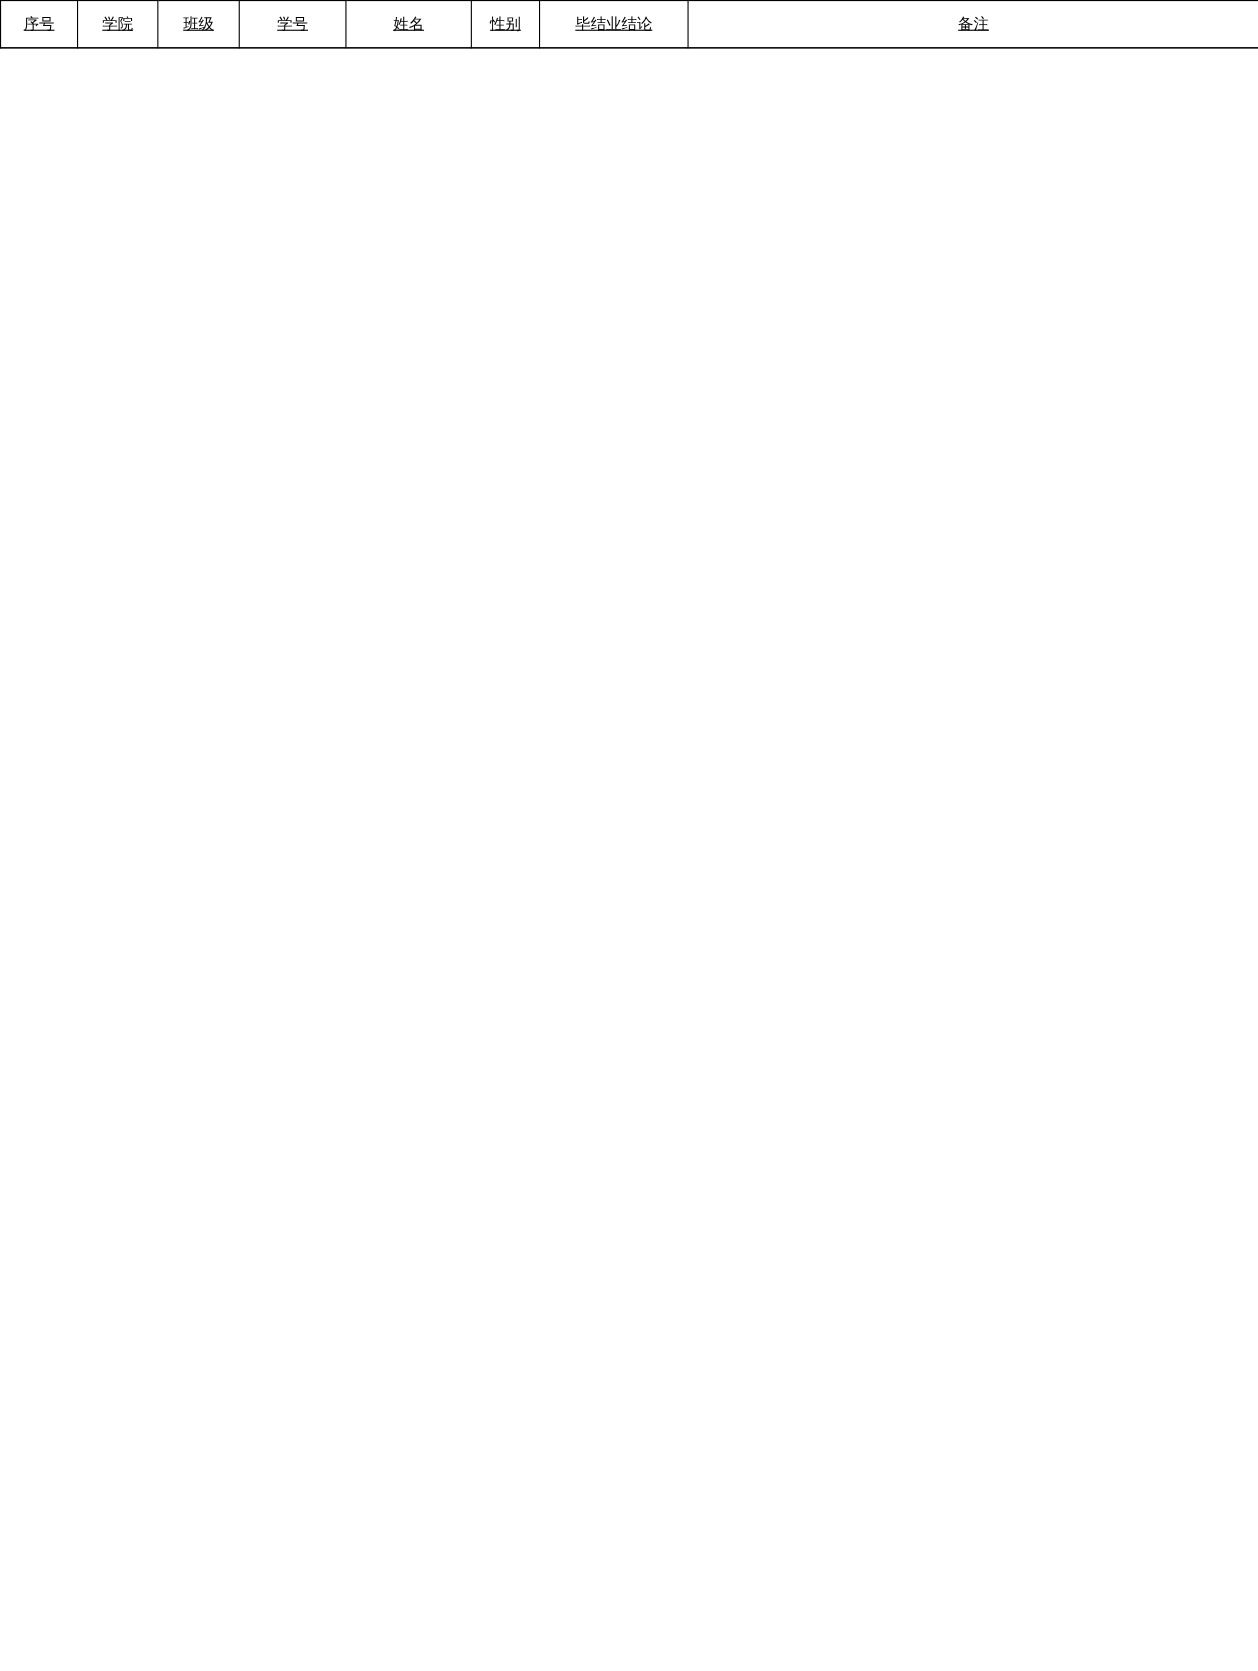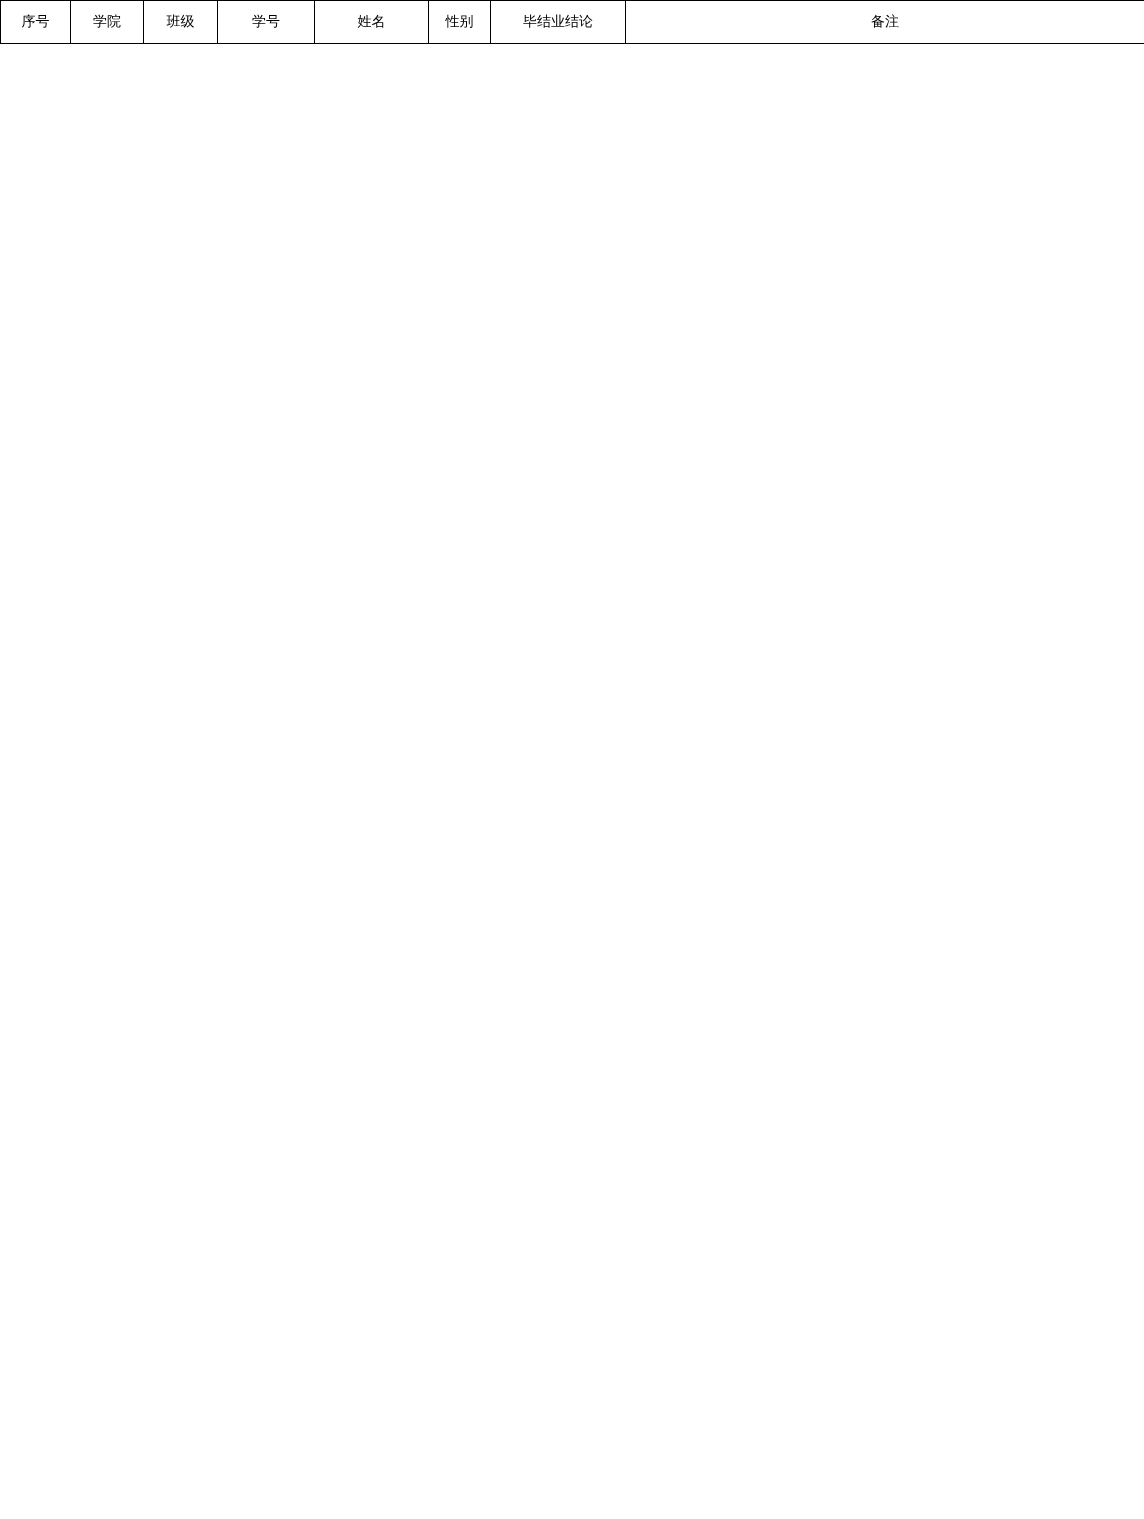--- a/index.html
+++ b/index.html
@@ -17,21 +17,21 @@
   .sheet th, .sheet td {
     border: 1px solid #000000;
     text-align: center;
     vertical-align: middle;
     box-sizing: border-box;
     padding: 2px 5px;
     position: relative;
     overflow: hidden;
     word-break: break-all;
   }
-  .sheet thead tr { height: 43px; }
+  .sheet thead tr { height: 43px; text-decoration: underline; }
   .sheet tbody tr { height: 46px; }
   .sheet th {
     font-weight: normal;
     font-size: 14px;
   }
   .col-no          { width: 70px;  }
   .col-college     { width: 73px;  }
   .col-class_name  { width: 74px;  }
   .col-student_id  { width: 97px;  }
   .col-name        { width: 114px; }

